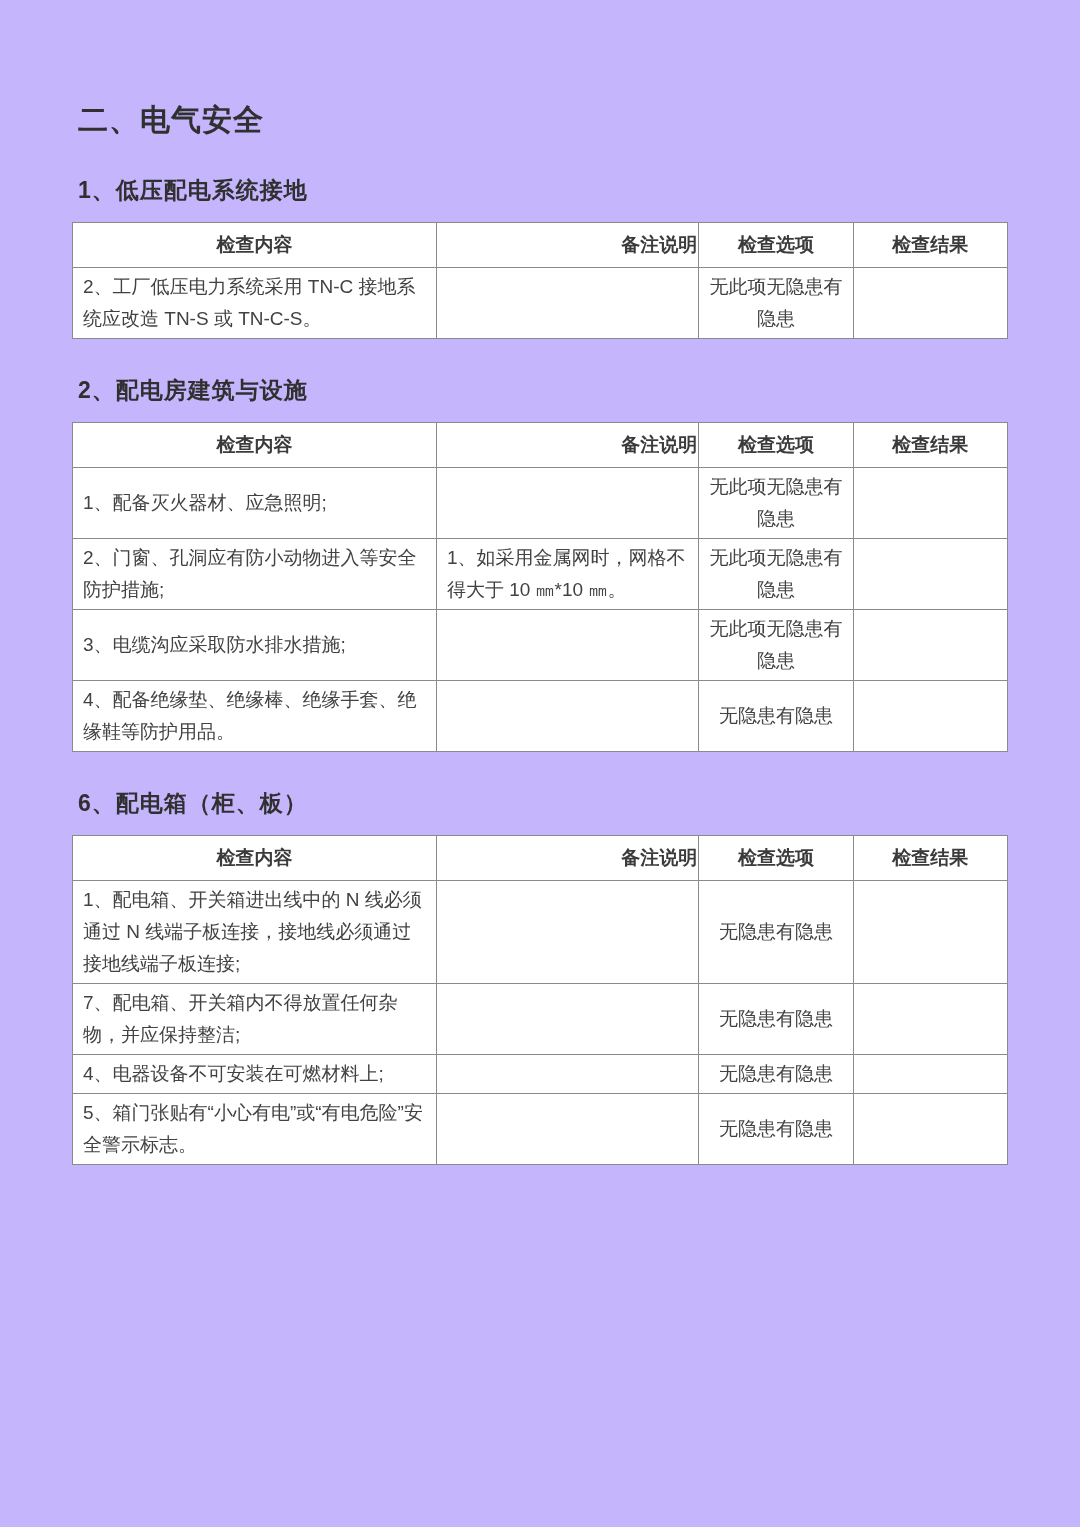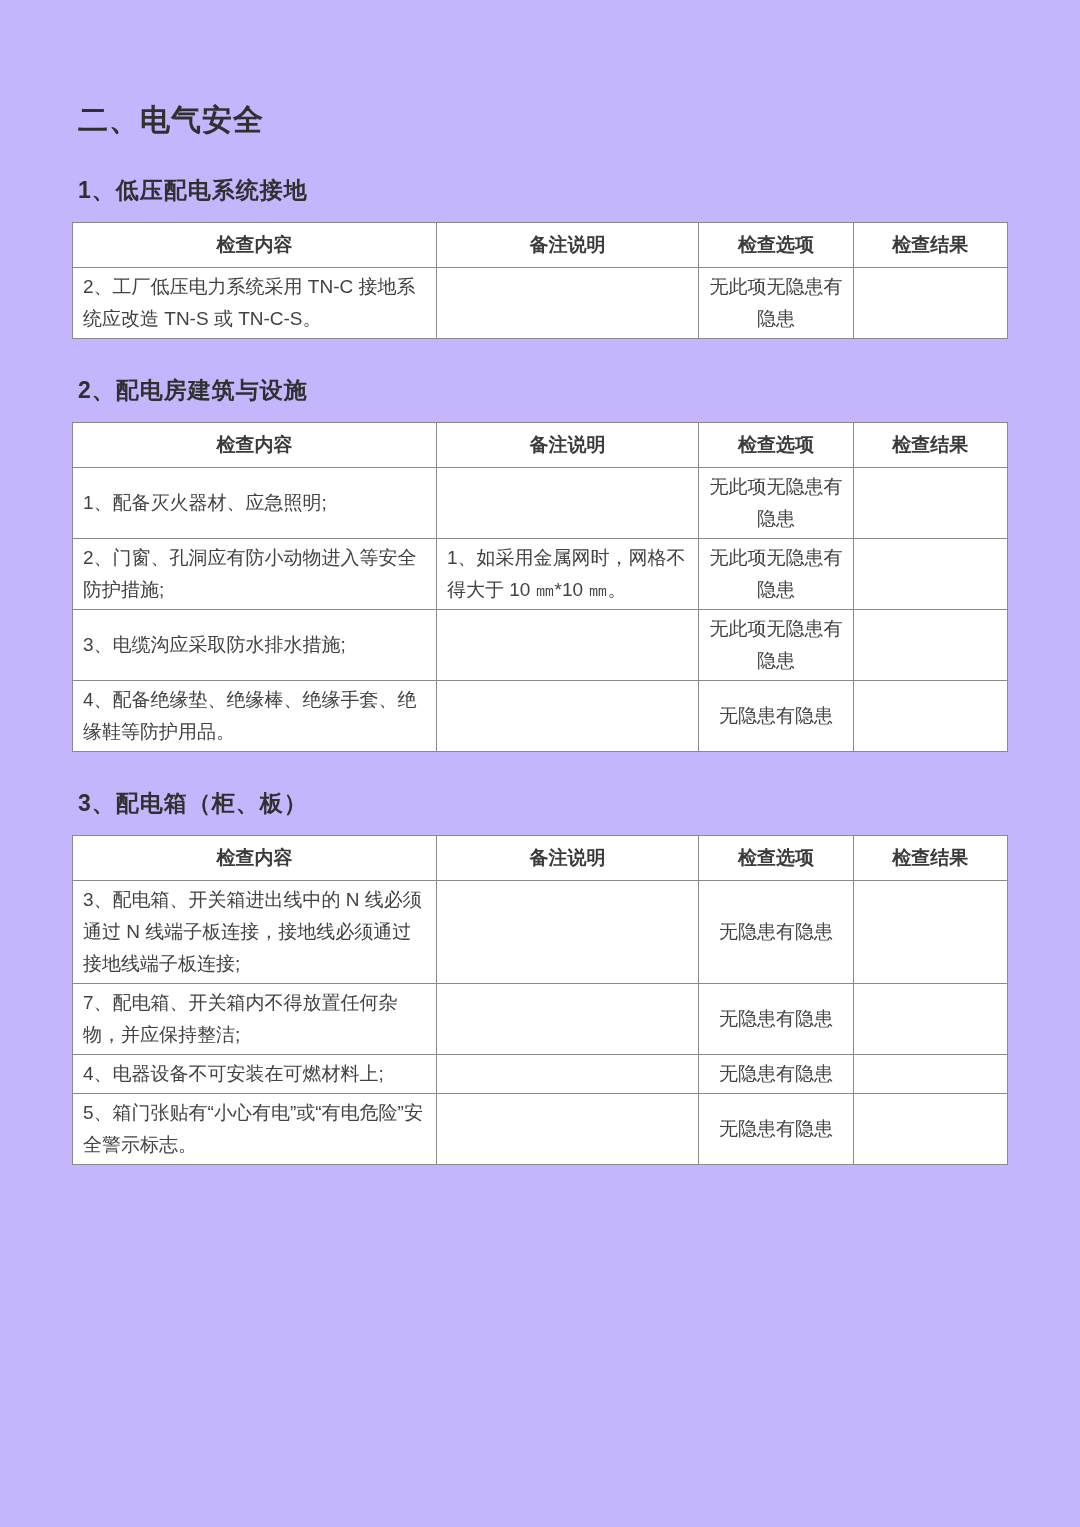--- a/index.html
+++ b/index.html
@@ -52,21 +52,21 @@
   }
   table.inspection-table th {
     height: 40px;
     font-weight: bold;
     text-align: center;
     color: #3b3b3b;
     padding: 2px 1px;
     line-height: 24px;
   }
   table.inspection-table th:nth-child(1) { width: 39.1%; }
-  table.inspection-table th:nth-child(2) { width: 28.1%; }
+  table.inspection-table th:nth-child(2) { width: 28.1%; text-align: right; }
   table.inspection-table th:nth-child(3) { width: 16.4%; }
   table.inspection-table th:nth-child(4) { width: 16.4%; }
   table.inspection-table td {
     vertical-align: middle;
     line-height: 32px;
     padding: 3px 10px;
     color: #424242;
   }
   td.col-remark { padding: 3px 8px; }
   td.col-options {
@@ -140,33 +140,33 @@
             <td class="col-content">4、配备绝缘垫、绝缘棒、绝缘手套、绝缘鞋等防护用品。</td>
             <td class="col-remark"></td>
             <td class="col-options">无隐患有隐患</td>
             <td class="col-result"></td>
           </tr>
         </tbody>
       </table>
   </div>
 
   <div class="section">
-    <h2 class="section-heading">3、配电箱（柜、板）</h2>
+    <h2 class="section-heading">6、配电箱（柜、板）</h2>
     <table class="inspection-table">
         <thead>
           <tr>
             <th>检查内容</th>
             <th>备注说明</th>
             <th>检查选项</th>
             <th>检查结果</th>
           </tr>
         </thead>
         <tbody>
           <tr>
-            <td class="col-content">3、配电箱、开关箱进出线中的 N 线必须通过 N 线端子板连接，接地线必须通过接地线端子板连接;</td>
+            <td class="col-content">1、配电箱、开关箱进出线中的 N 线必须通过 N 线端子板连接，接地线必须通过接地线端子板连接;</td>
             <td class="col-remark"></td>
             <td class="col-options">无隐患有隐患</td>
             <td class="col-result"></td>
           </tr>
           <tr>
             <td class="col-content">7、配电箱、开关箱内不得放置任何杂物，并应保持整洁;</td>
             <td class="col-remark"></td>
             <td class="col-options">无隐患有隐患</td>
             <td class="col-result"></td>
           </tr>

